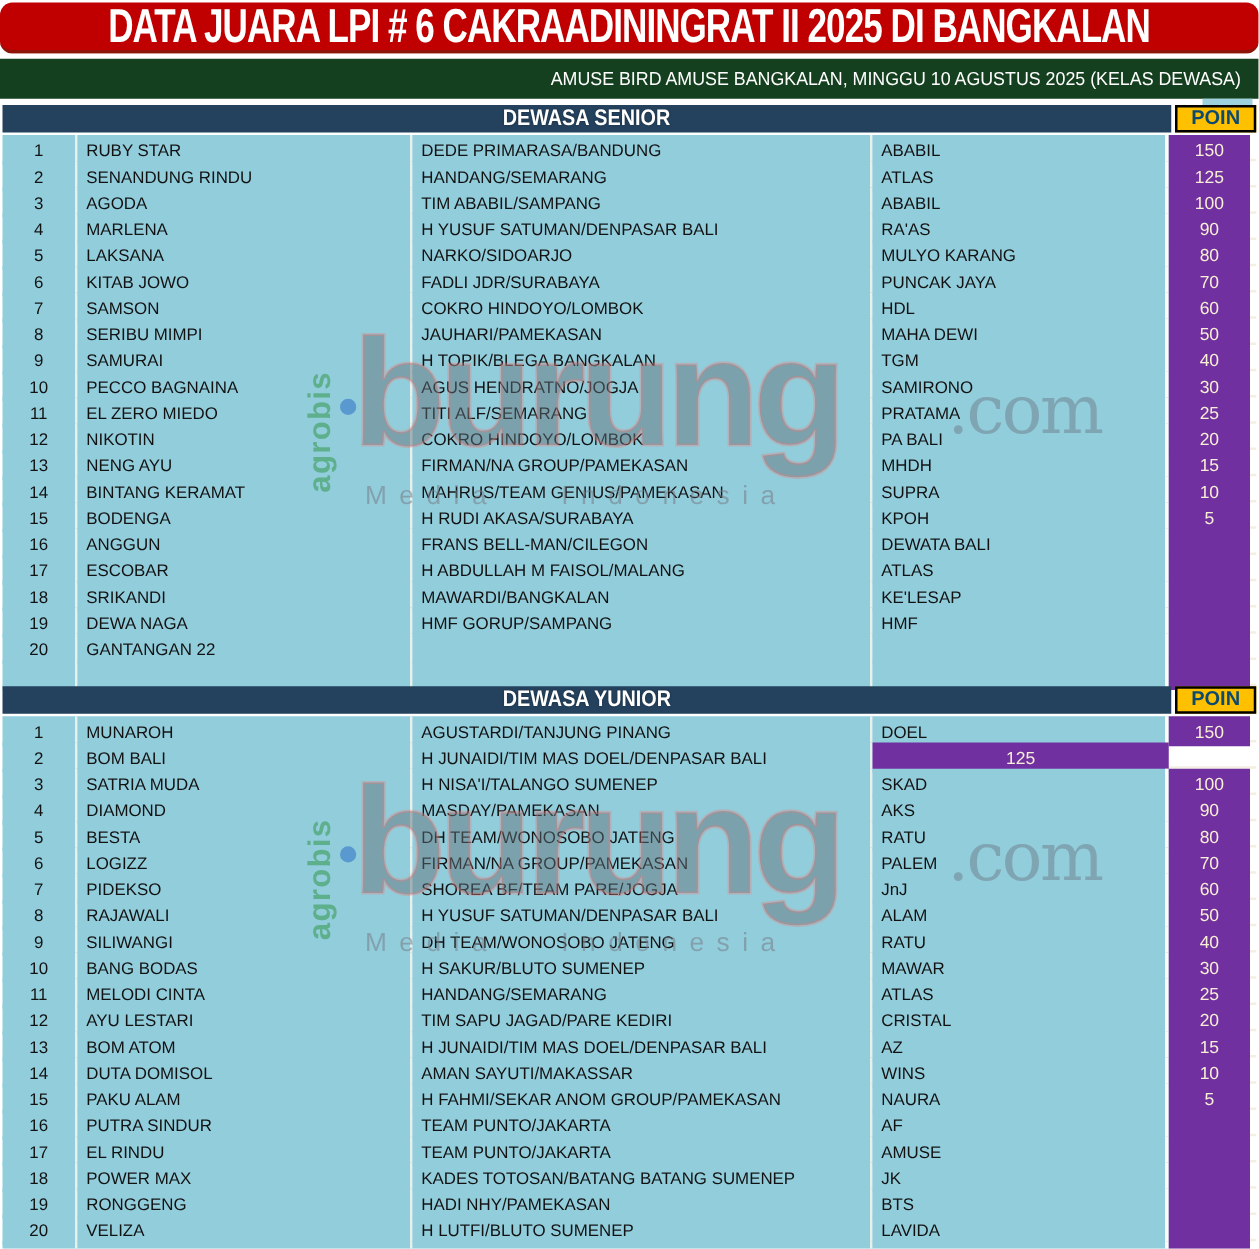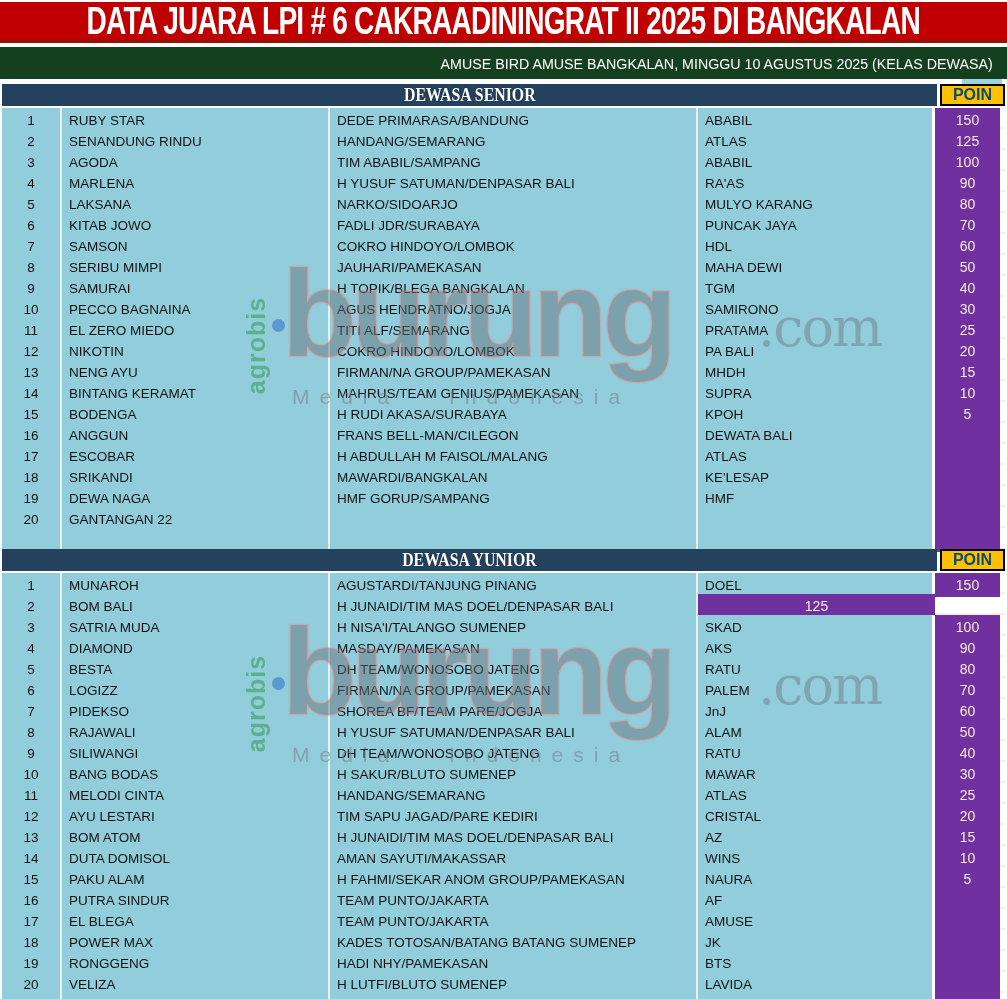--- a/index.html
+++ b/index.html
@@ -11,20 +11,21 @@
     overflow:hidden;
     box-sizing:border-box;
   }
   
   .title-band{
     margin-top:2px;height:38px;
     background:var(--title-bg,#C00000);
     border-bottom:3px solid #8d1407;
     display:flex;align-items:center;justify-content:center;
     overflow:hidden;
+    border-radius:10px;
   }
   .title-band .txt{
     color:#ffffff;font-weight:bold;font-size:36px;white-space:nowrap;
     letter-spacing:-1px;
     transform:scale(0.78,1.06);
   }
   .subtitle-band{
     margin-top:4px;height:32px;
     background:var(--subtitle-bg,#15401F);
     display:flex;align-items:center;justify-content:flex-end;
@@ -34,23 +35,22 @@
   }
   .pre-table-gap{position:relative;height:5px;}
   .pre-table-gap .teal-sliver{
     position:absolute;right:5px;top:0;width:40px;height:5px;background:#9ed2de;
   }
   
   .table-area{padding:0 2px;}
   .section-header{display:flex;height:22px;margin-bottom:2px;}
   .section-header .main{
     flex:1;background:var(--section-header-bg,#24425E);
-    display:flex;align-items:center;justify-content:center;
+    display:flex;justify-content:center;
     margin-right:3px;
-    font-family:Liberation Serif, serif;
   }
   .section-header .main .txt{
     color:#ffffff;font-weight:bold;font-size:18px;white-space:nowrap;
     transform:scaleX(0.88);
     text-shadow:0 0 2px rgba(0,0,0,.4);
   }
   .section-header .poin{
     width:61px;background:var(--poin-header-bg,#FFC000);
     border:2px solid #000000;
     display:flex;align-items:center;justify-content:center;
@@ -437,21 +437,21 @@
   <div class="row">
     <div class="cell rank">16</div>
     <div class="cell bird">PUTRA SINDUR</div>
     <div class="cell owner">TEAM PUNTO/JAKARTA</div>
     <div class="cell team">AF</div>
     <div class="cell poin"></div>
   </div>
 
   <div class="row">
     <div class="cell rank">17</div>
-    <div class="cell bird">EL BLEGA</div>
+    <div class="cell bird">EL RINDU</div>
     <div class="cell owner">TEAM PUNTO/JAKARTA</div>
     <div class="cell team">AMUSE</div>
     <div class="cell poin"></div>
   </div>
 
   <div class="row">
     <div class="cell rank">18</div>
     <div class="cell bird">POWER MAX</div>
     <div class="cell owner">KADES TOTOSAN/BATANG BATANG SUMENEP</div>
     <div class="cell team">JK</div>

